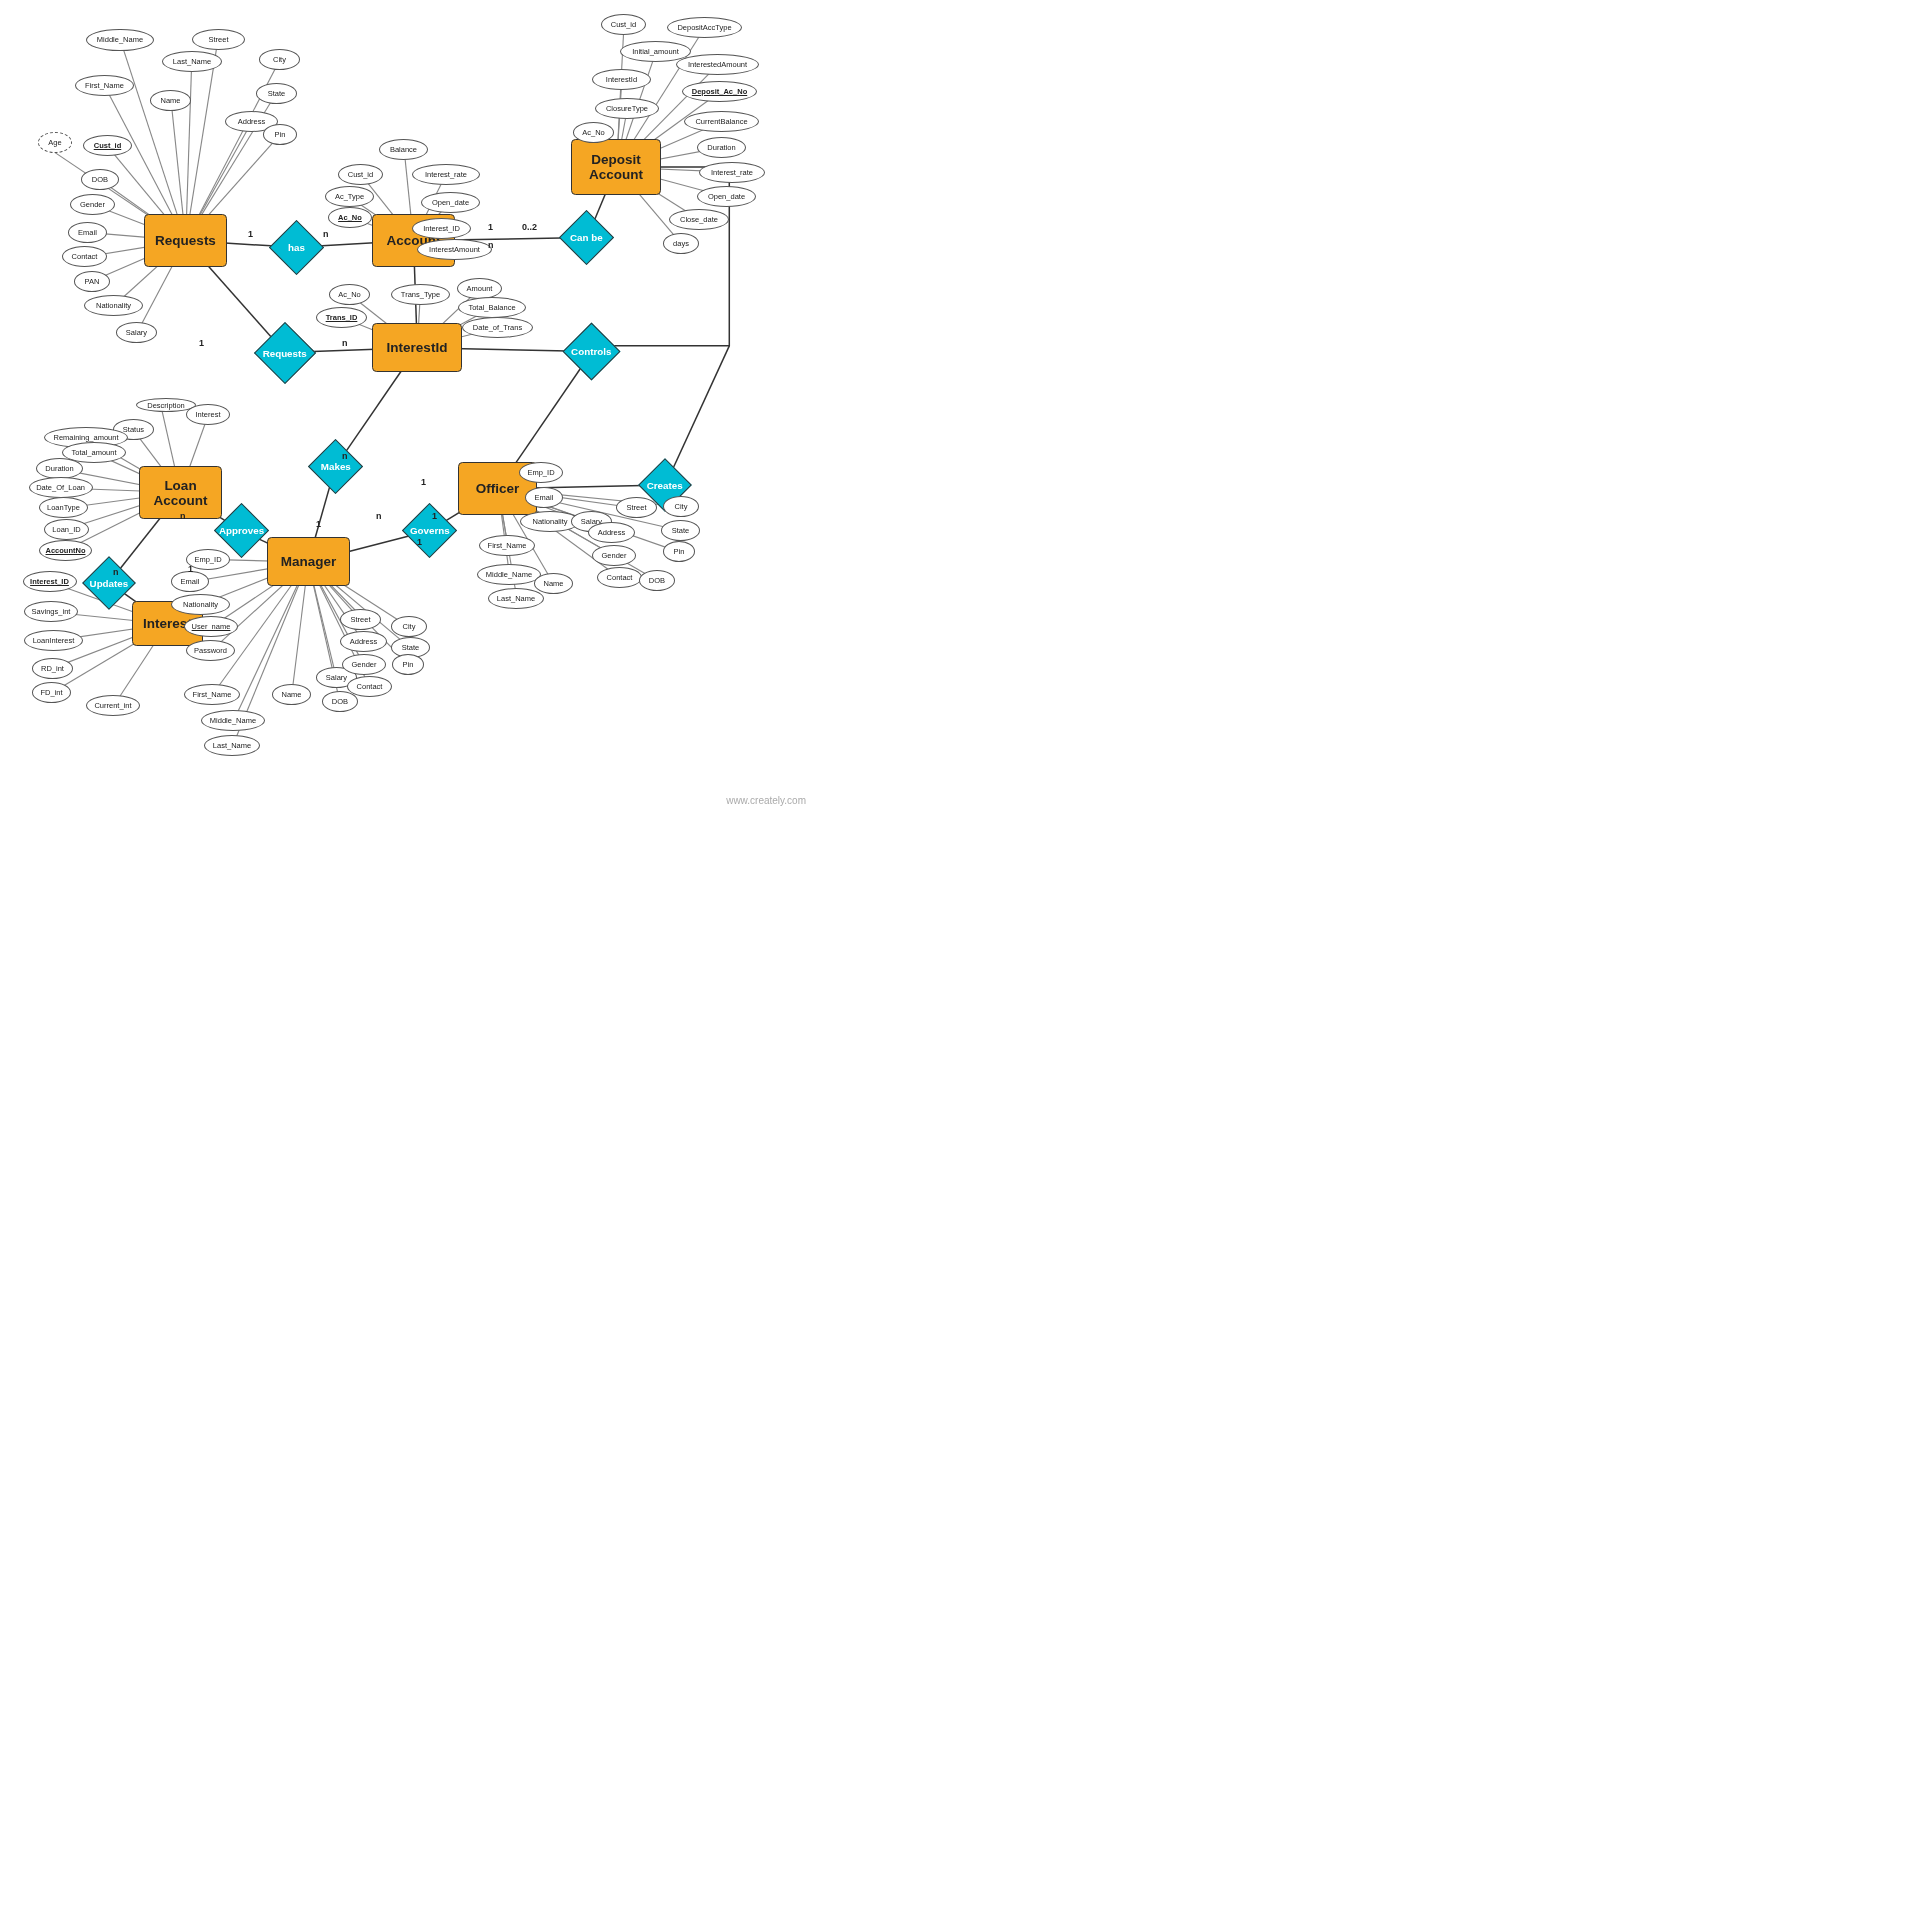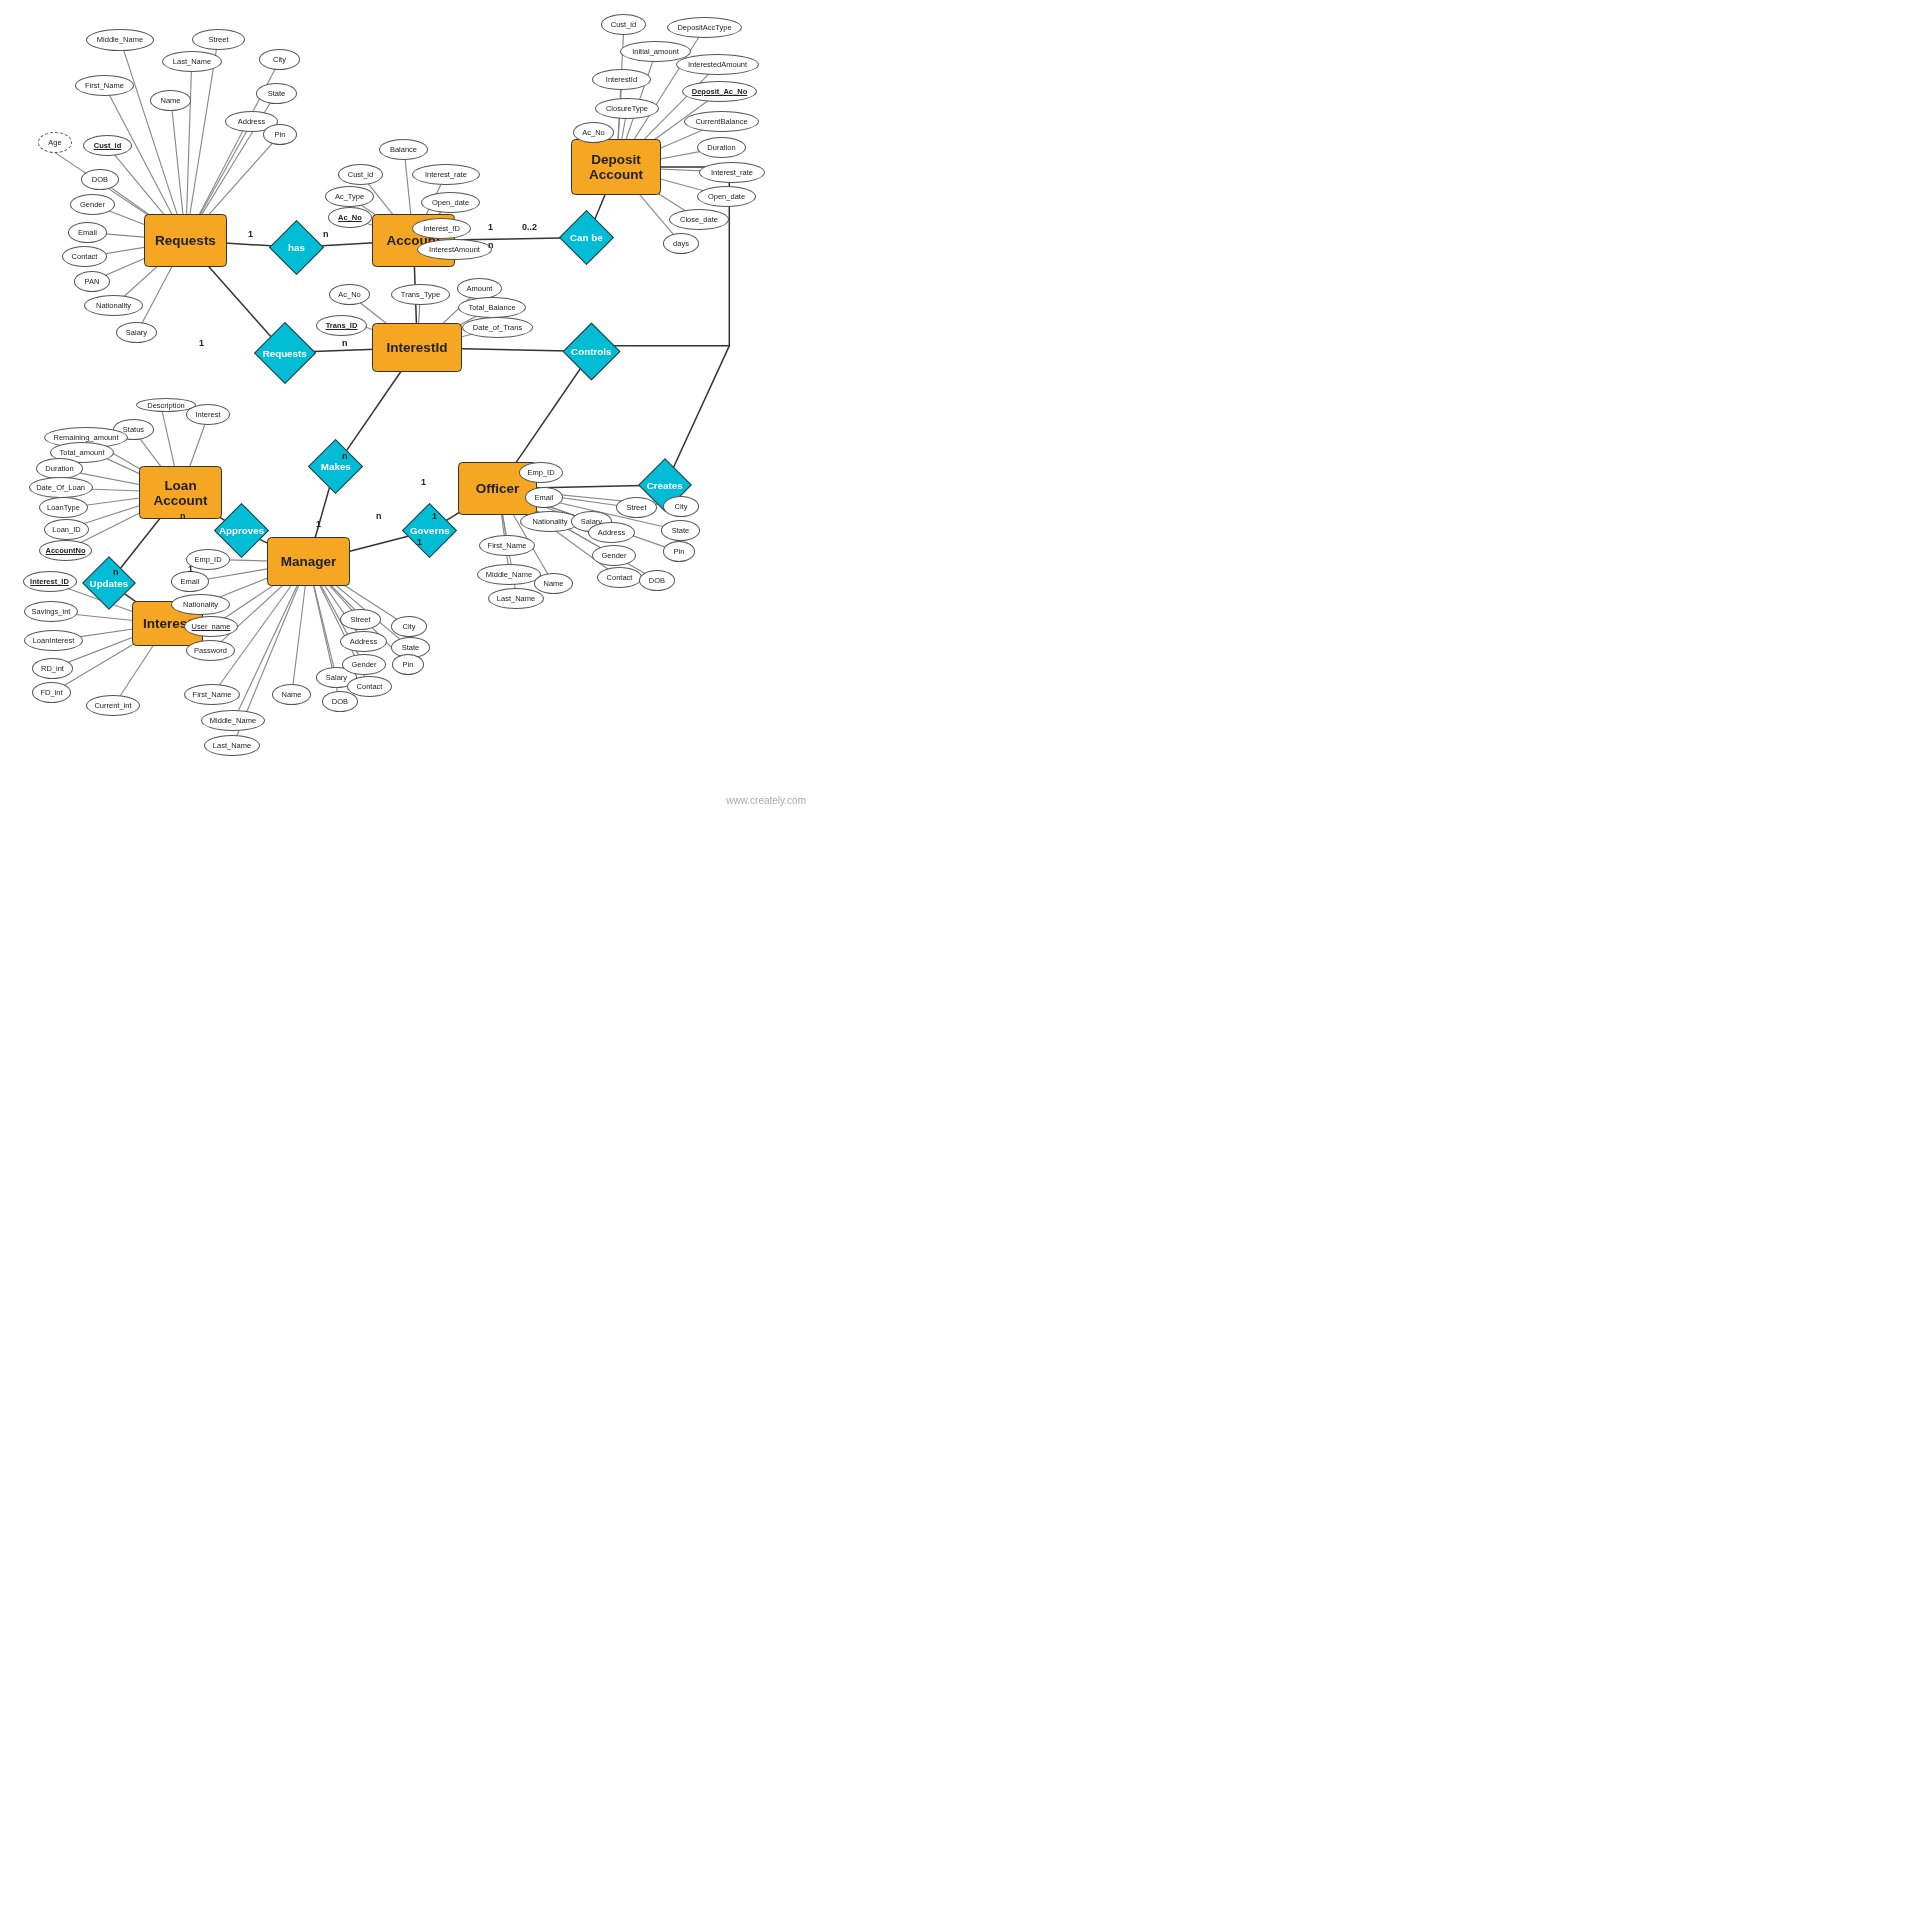--- a/index.html
+++ b/index.html
@@ -290,27 +290,27 @@
     <div class="attr" style="left: 573px; top: 122px; width: 41px; height: 21px;">Ac_No</div>
     <div class="attr" style="left: 697px; top: 137px; width: 49px; height: 21px;">Duration</div>
     <div class="attr" style="left: 699px; top: 162px; width: 66px; height: 21px;">Interest_rate</div>
     <div class="attr" style="left: 697px; top: 186px; width: 59px; height: 21px;">Open_date</div>
     <div class="attr" style="left: 663px; top: 233px; width: 36px; height: 21px;">days</div>
     <div class="attr" style="left: 669px; top: 209px; width: 60px; height: 21px;">Close_date</div>
     <div class="attr" style="left: 329px; top: 284px; width: 41px; height: 21px;">Ac_No</div>
     <div class="attr" style="left: 391px; top: 284px; width: 59px; height: 21px;">Trans_Type</div>
     <div class="attr" style="left: 457px; top: 278px; width: 45px; height: 21px;">Amount</div>
     <div class="attr" style="left: 458px; top: 297px; width: 68px; height: 21px;">Total_Balance</div>
-    <div class="attr key-attr" style="left: 316px; top: 307px; width: 51px; height: 21px; margin-top: 8px;">Trans_ID</div>
+    <div class="attr key-attr" style="left: 316px; top: 307px; width: 51px; height: 21px;">Trans_ID</div>
     <div class="attr" style="left: 462px; top: 317px; width: 71px; height: 21px;">Date_of_Trans</div>
     <div class="attr" style="left: 136px; top: 398px; width: 60px; height: 14px;">Description</div>
     <div class="attr" style="left: 113px; top: 419px; width: 41px; height: 21px;">Status</div>
     <div class="attr" style="left: 186px; top: 404px; width: 44px; height: 21px;">Interest</div>
     <div class="attr" style="left: 44px; top: 427px; width: 84px; height: 21px;">Remaining_amount</div>
-    <div class="attr" style="left: 50px; top: 442px; width: 64px; height: 21px;">Total_amount</div>
+    <div class="attr" style="left: 62px; top: 442px; width: 64px; height: 21px;">Total_amount</div>
     <div class="attr" style="left: 36px; top: 458px; width: 47px; height: 21px;">Duration</div>
     <div class="attr" style="left: 28.6px; top: 477px; width: 64px; height: 21px;">Date_Of_Loan</div>
     <div class="attr" style="left: 39px; top: 497px; width: 49px; height: 21px;">LoanType</div>
     <div class="attr" style="left: 44px; top: 519px; width: 45px; height: 21px;">Loan_ID</div>
     <div class="attr key-attr" style="left: 39px; top: 540px; width: 53px; height: 21px;">AccountNo</div>
     <div class="attr" style="left: 519px; top: 462px; width: 44px; height: 21px;">Emp_ID</div>
     <div class="attr" style="left: 525px; top: 487px; width: 38px; height: 21px;">Email</div>
     <div class="attr" style="left: 520px; top: 511px; width: 60px; height: 21px;">Nationality</div>
     <div class="attr" style="left: 571px; top: 511px; width: 41px; height: 21px;">Salary</div>
     <div class="attr" style="left: 616px; top: 497px; width: 41px; height: 21px;">Street</div>

